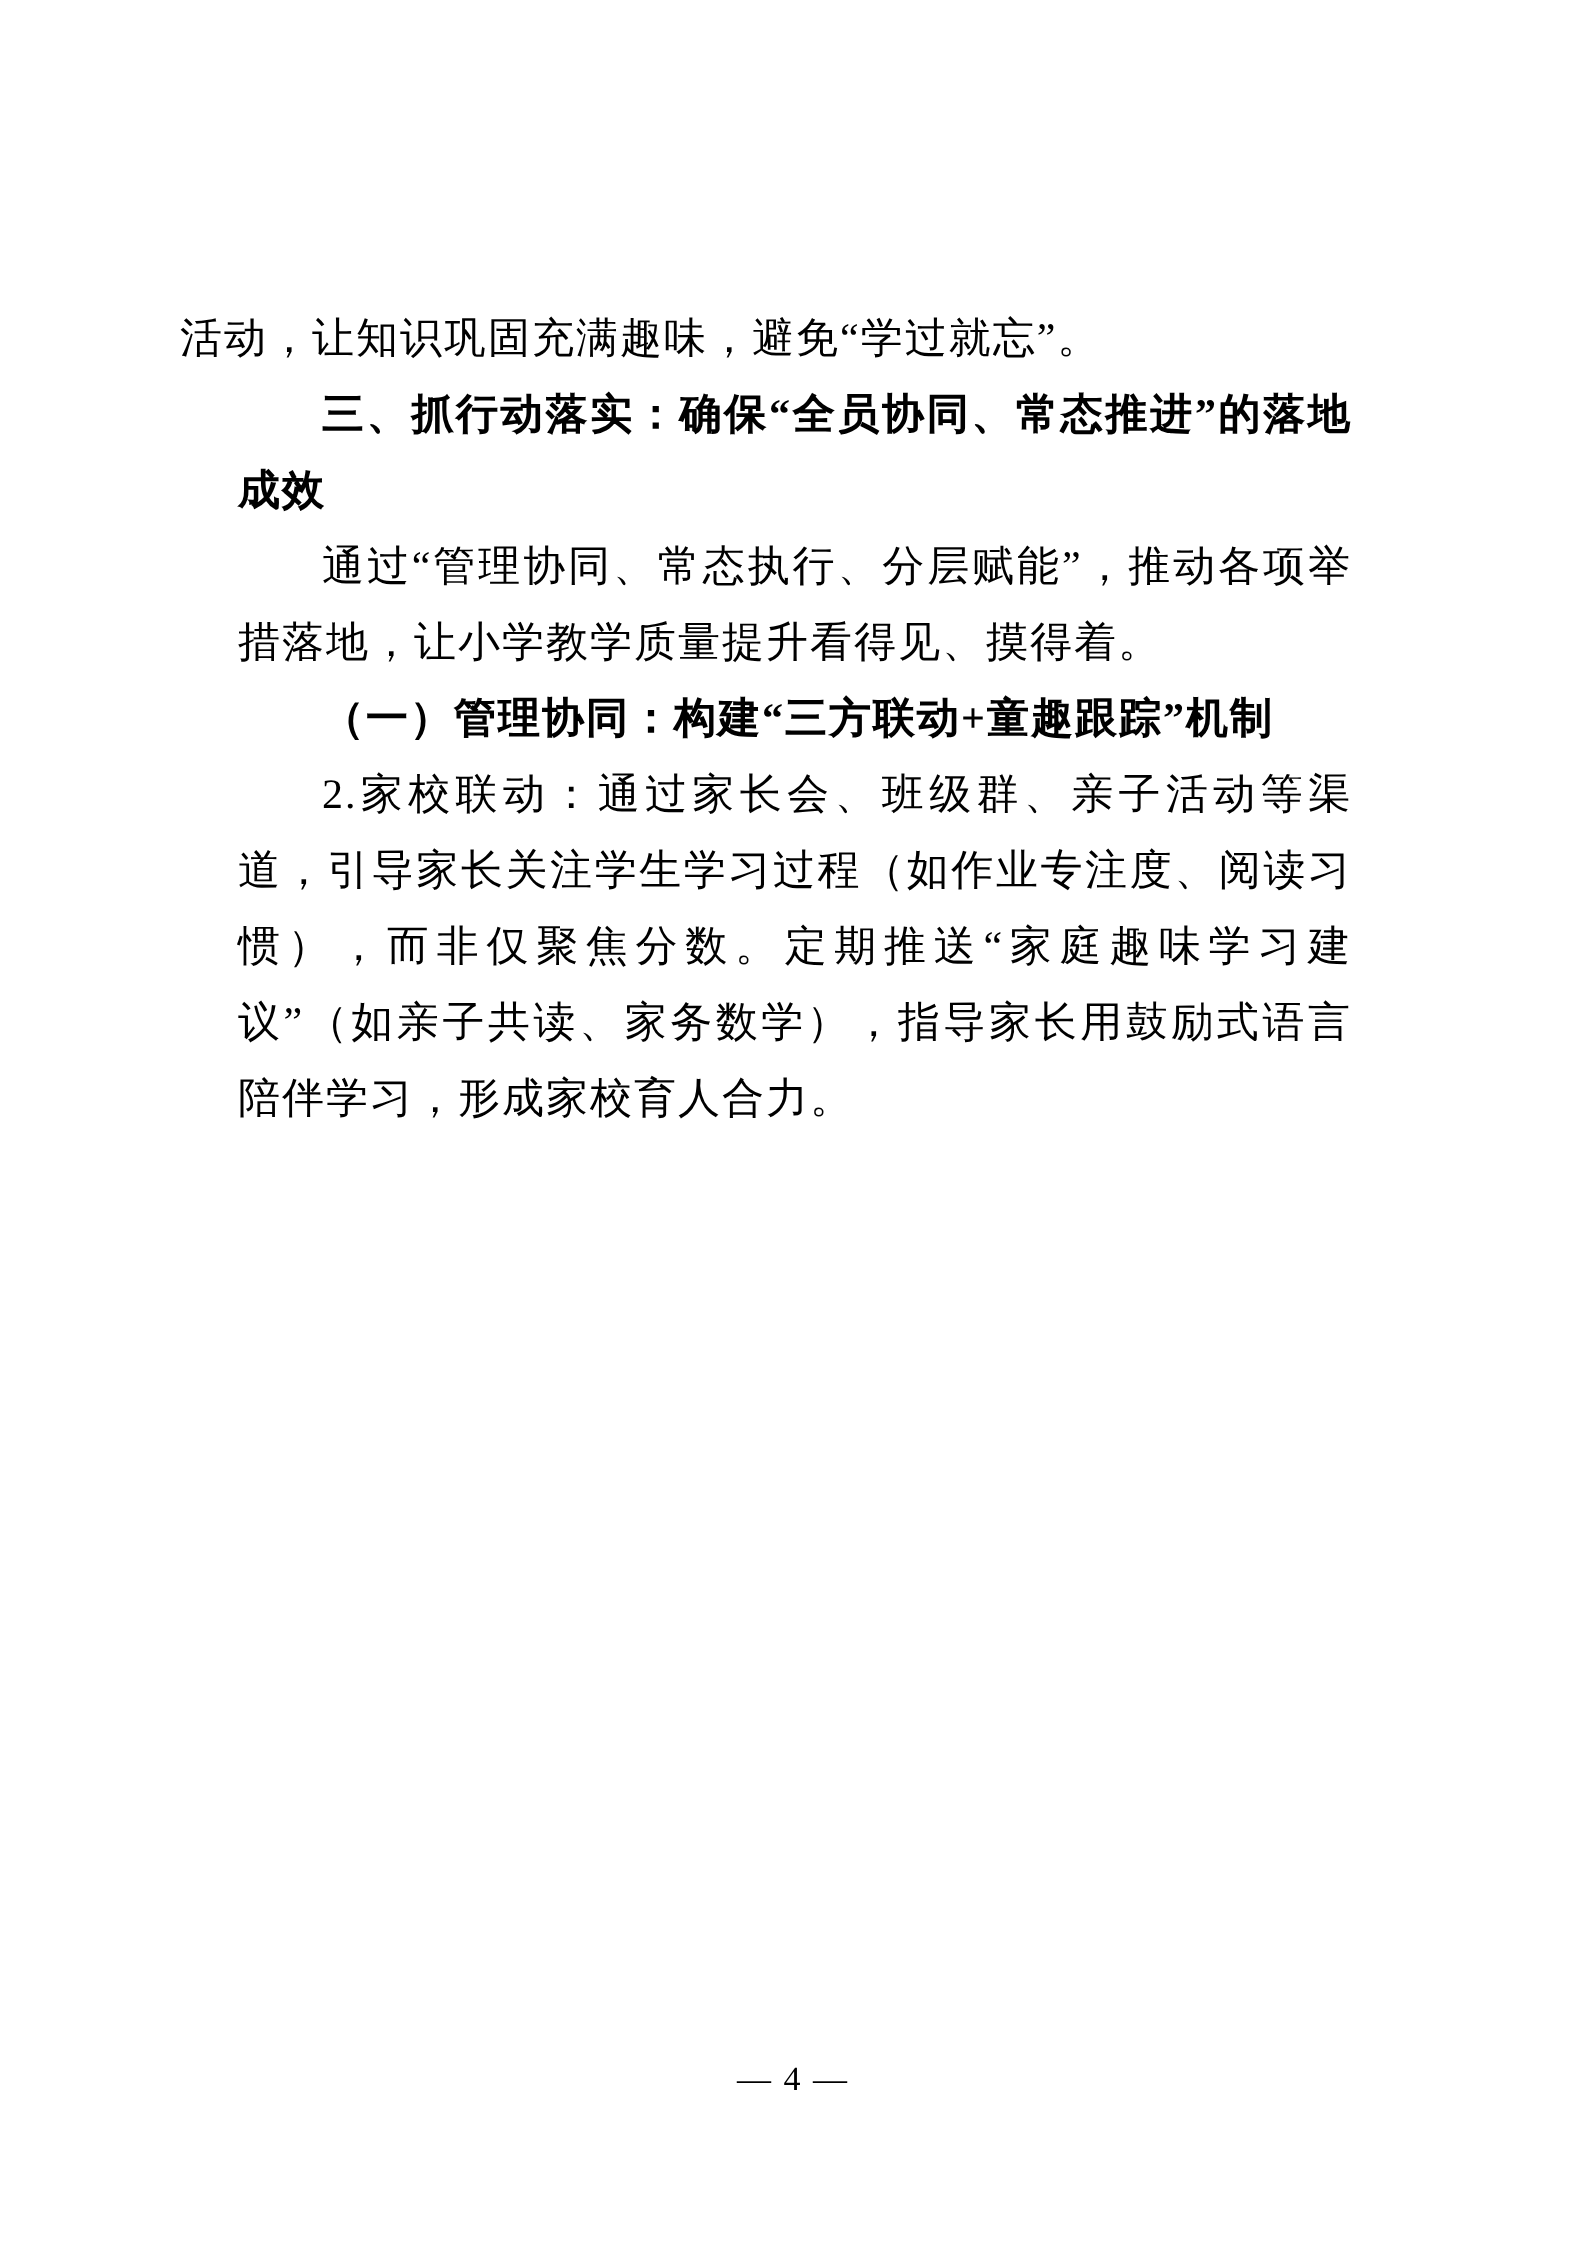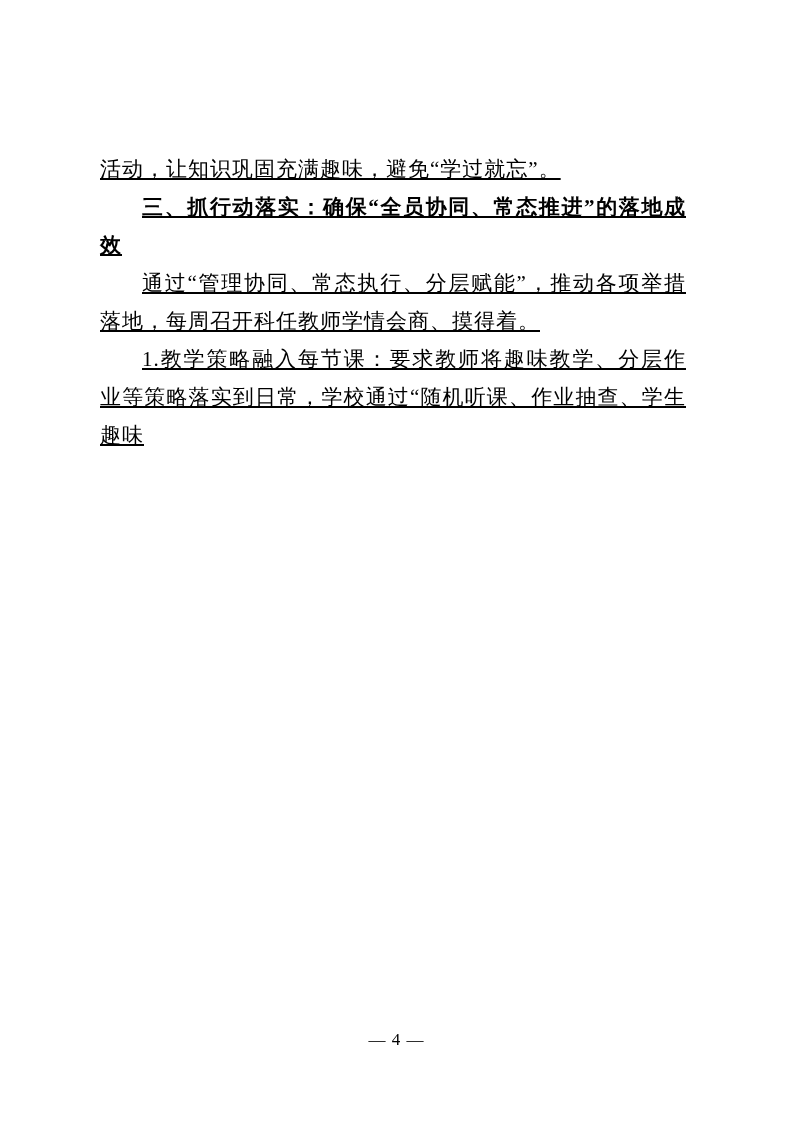--- a/index.html
+++ b/index.html
@@ -11,51 +11,51 @@
     overflow: hidden;
     font-family: "Liberation Serif", "DejaVu Serif", serif;
   }
   .page {
     position: absolute;
     inset: 0;
     background: #ffffff;
   }
   .content {
     position: absolute;
-    left: 100px;
+    left: 90px;
     top: 150px;
     width: 586px;
-    text-decoration: underline;
   }
   .para {
     font-size: 21px;
     line-height: 38px;
     letter-spacing: 1px;
     color: #000000;
     text-align: justify;
     text-justify: inter-ideograph;
     word-break: break-all;
   }
-  .indent { text-indent: 2em; }
+  .indent { text-indent: 2em; margin-left: 29px; }
   .bold { font-weight: 700; }
   .footer {
     position: absolute;
     left: 0;
     top: 1030px;
     width: 100%;
     text-align: center;
     font-size: 17px;
     letter-spacing: 1px;
     color: #000000;
   }
 </style>
 </head>
 <body>
 
 <div class="page">
   <div class="content">
     <p class="para">活动，让知识巩固充满趣味，避免“学过就忘”。</p>
     <p class="para indent bold">三、抓行动落实：确保“全员协同、常态推进”的落地成效</p>
-    <p class="para indent">通过“管理协同、常态执行、分层赋能”，推动各项举措落地，每周召开科任教师学情会商、摸得着。</p>
-    <p class="para indent">1.教学策略融入每节课：要求教师将趣味教学、分层作业等策略落实到日常，学校通过“随机听课、作业抽查、学生趣味</p>
+    <p class="para indent">通过“管理协同、常态执行、分层赋能”，推动各项举措落地，让小学教学质量提升看得见、摸得着。</p>
+    <p class="para indent bold">（一）管理协同：构建“三方联动+童趣跟踪”机制</p>
+    <p class="para indent">2.家校联动：通过家长会、班级群、亲子活动等渠道，引导家长关注学生学习过程（如作业专注度、阅读习惯），而非仅聚焦分数。定期推送“家庭趣味学习建议”（如亲子共读、家务数学），指导家长用鼓励式语言陪伴学习，形成家校育人合力。</p>
   </div>
   <div class="footer">— 4 —</div>
 </div>
 
 </body></html>

